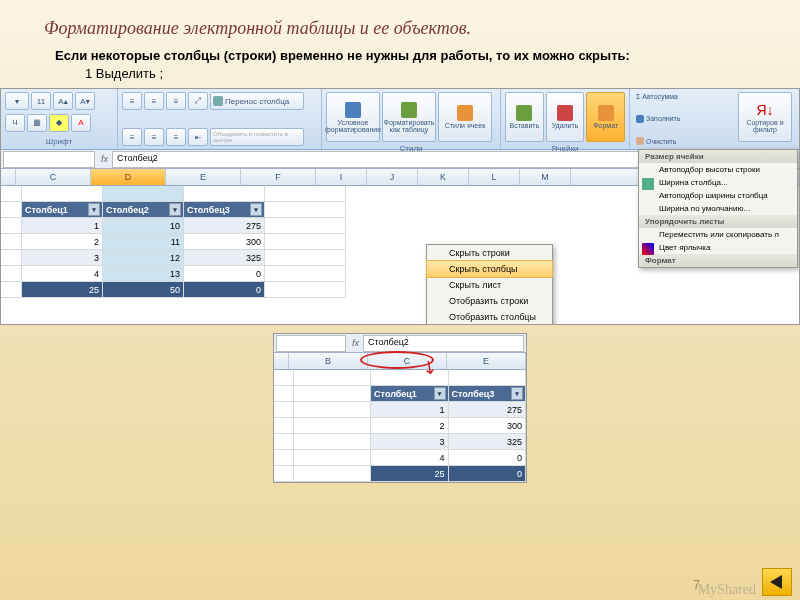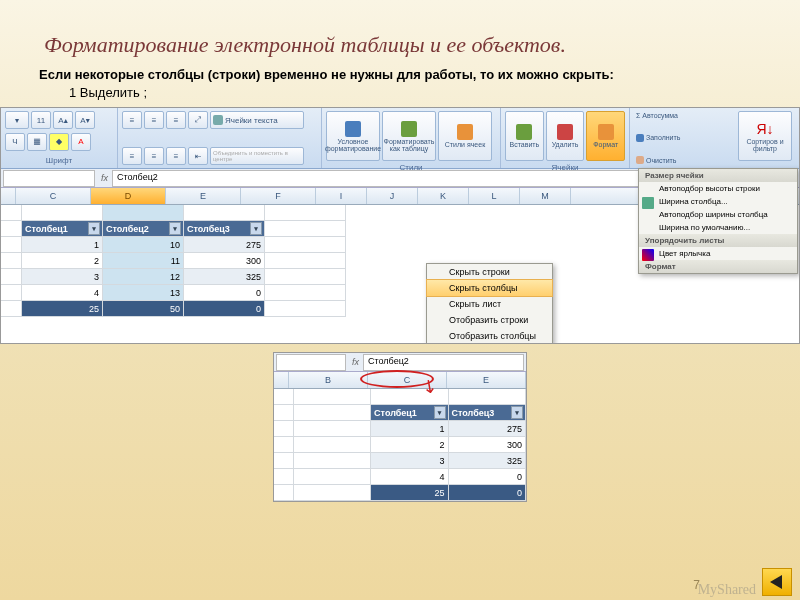--- a/index.html
+++ b/index.html
@@ -1,17 +1,17 @@
 <!DOCTYPE html>
 <html><head>
 <meta charset="utf-8">
 <style>
 body{margin:0;font-family:Arial,sans-serif;background:#f5e8c8;background:linear-gradient(180deg,#faf5e4 0%,#f0e2b8 50%,#eed89f 100%);width:800px;height:600px;position:relative;overflow:hidden}
-.title{font-family:'Times New Roman',serif;font-style:italic;color:#7a3838;font-size:22px;padding:32px 0 8px 44px}
-.text-block{padding:0 40px 6px 39px;font-size:13px;color:#000;line-height:1.35}
+.title{font-family:'Times New Roman',serif;font-style:italic;color:#7a3838;font-size:18px;padding:18px 0 8px 44px}
+.text-block{padding:0 40px 6px 55px;font-size:13px;color:#000;line-height:1.35}
 .text-block b{font-weight:bold}
 .excel-main{background:#fff;margin:0 0 0 0;border:1px solid #999;height:235px;position:relative;overflow:hidden}
 .ribbon{height:60px;background:linear-gradient(#e4edf7,#c9dbf0);border-bottom:1px solid #8ba8ce;display:flex;font-size:8px;color:#3a587e}
 .rgroup{border-right:1px solid #a8bedc;padding:3px 4px;display:flex;flex-direction:column;justify-content:space-between}
 .rgroup-label{text-align:center;font-size:8px;color:#4a6894;padding-top:2px}
 .rbtns{display:flex;gap:2px;align-items:flex-start}
 .rbtn{background:linear-gradient(#fdfdfe,#e0e9f4);border:1px solid #9db7d6;border-radius:2px;padding:1px 2px;font-size:8px;min-width:14px;height:14px;display:flex;align-items:center;justify-content:center}
 .rbtn-big{width:48px;height:44px;flex-direction:column;text-align:center;font-size:7px;padding:2px;gap:1px}
 .rbtn-big.sel{background:linear-gradient(#ffd77a,#ffb030);border-color:#d8a030}
 .ico{width:16px;height:16px;background:#6a9e3e;border-radius:2px}
@@ -76,21 +76,21 @@
       <div class="rgroup-label">Шрифт</div>
     </div>
     <div class="rgroup" style="width:195px">
       <div class="rbtns">
         <div class="rbtn">≡</div>
         <div class="rbtn">≡</div>
         <div class="rbtn">≡</div>
         <div class="rbtn">⤢</div>
         <div class="rbtn" style="width:88px;justify-content:flex-start;gap:2px">
             <span class="ico" style="width:10px;height:10px;background:#7aa"></span>
-            <span>Ячейки текста</span>
+            <span>Перенос столбца</span>
           </div>
       </div>
       <div class="rbtns">
         <div class="rbtn">≡</div>
         <div class="rbtn">≡</div>
         <div class="rbtn">≡</div>
         <div class="rbtn">⇤</div>
         <div class="rbtn" style="width:88px;justify-content:flex-start;color:#aaa;font-size:6px">Объединить и поместить в центре</div>
       </div>
     </div>
@@ -147,20 +147,21 @@
     </div>
   </div>
 
   <div class="format-menu">
     <div class="fm-hdr">Размер ячейки</div>
     <div class="fm-item">Автоподбор высоты строки</div>
     <div class="fm-item"><span class="fm-ico" style="background:#5a8"></span><span>Ширина столбца...</span></div>
     <div class="fm-item">Автоподбор ширины столбца</div>
     <div class="fm-item">Ширина по умолчанию...</div>
     <div class="fm-hdr">Упорядочить листы</div>
+    <div class="fm-item">Переместить или скопировать л</div>
     <div class="fm-item"><span class="fm-ico" style="background:linear-gradient(45deg,red,blue)"></span><span>Цвет ярлычка</span></div>
     <div class="fm-hdr">Формат</div>
   </div>
 
   <div class="fbar">
     <div class="namebox"></div>
     <span class="fxlabel">fx</span>
     <div class="fxval">Столбец2</div>
   </div>
 

